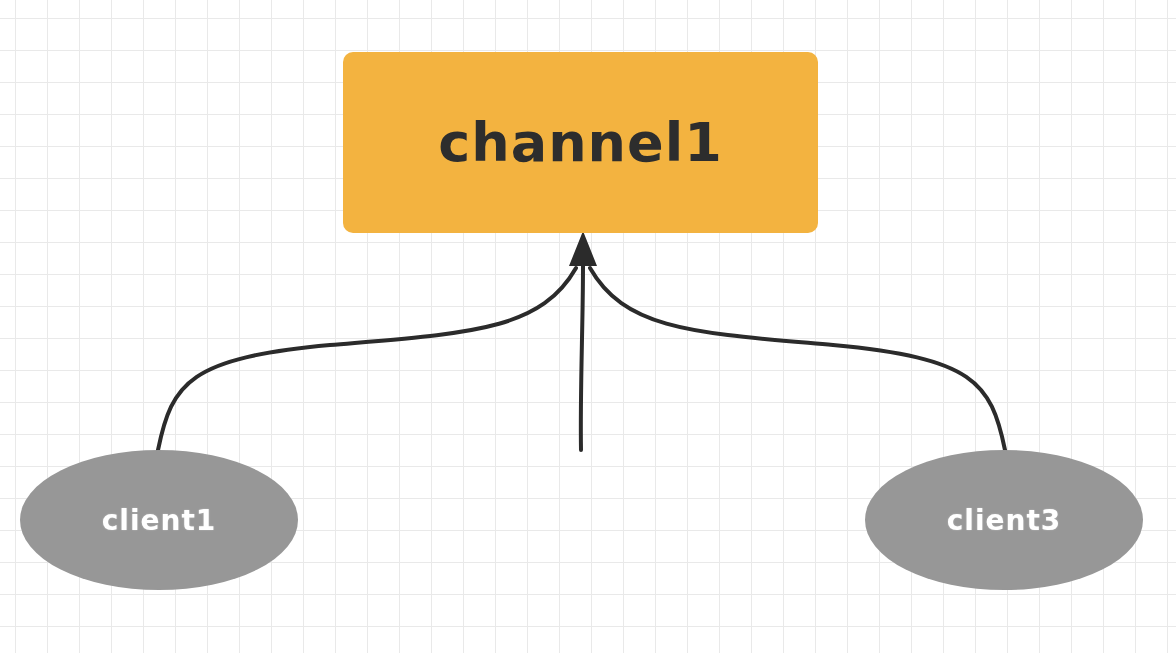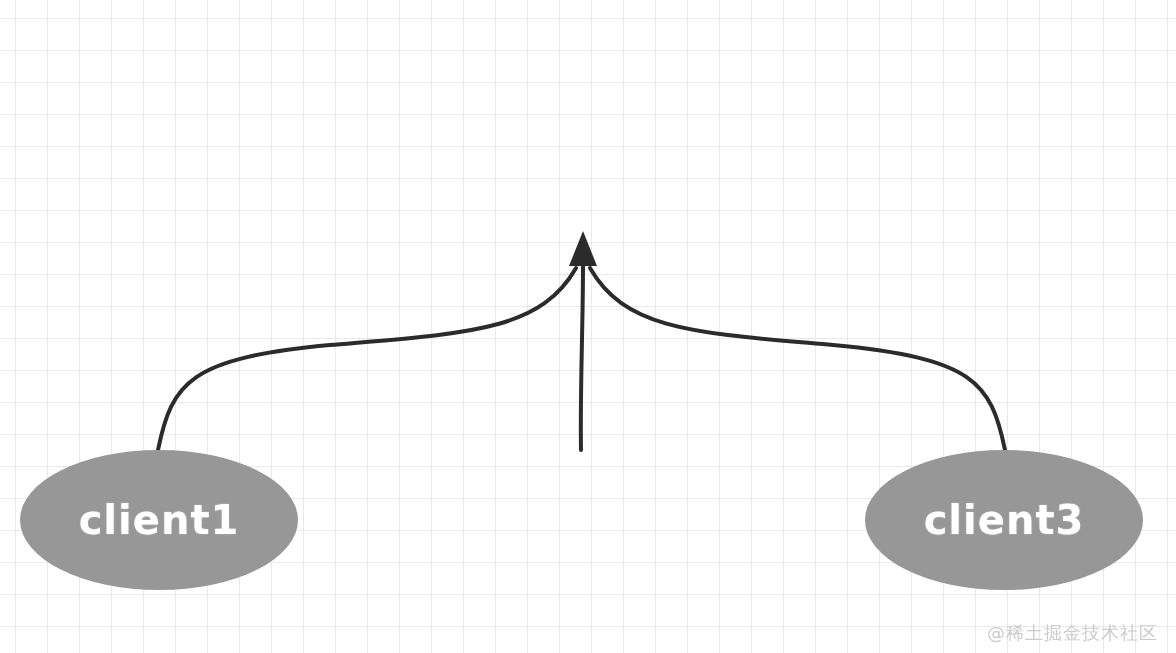--- a/index.html
+++ b/index.html
@@ -65,21 +65,21 @@
     width: 278px;
     height: 140px;
     background: var(--client-fill, #979797);
     border-radius: 50%;
     display: flex;
     align-items: center;
     justify-content: center;
   }
   .client-ellipse .node-label {
     color: var(--client-text, #ffffff);
-    font-size: 40px;
+    font-size: 28px;
     font-weight: bold;
     letter-spacing: 1px;
     text-shadow: 0 0 2px rgba(255,255,255,0.35);
   }
   .client-1 { left: 20px;  top: 450px; }
   .client-2 { left: 442px; top: 450px; height: 143px; }
   .client-3 { left: 865px; top: 450px; justify-content: center; }
 
   .watermark {
     position: absolute;
@@ -96,25 +96,27 @@
 
 <div class="canvas">
 
   <svg class="arrows" viewBox="0 0 1176 653" xmlns="http://www.w3.org/2000/svg">
     <path d="M 158 450 C 172 382 190 358 330 345 C 470 333 540 331 576 268"></path>
     <path d="M 581 450 C 580 390 583 325 583 266"></path>
     <path d="M 1005 450 C 991 382 973 358 833 345 C 696 333 626 331 590 268"></path>
     <polygon points="583,231 569,266 597,266"></polygon>
   </svg>
 
+  <div class="channel-box">
+    <span class="node-label">channel1</span>
+  </div>
 
   <div class="client-ellipse client-1">
     <span class="node-label">client1</span>
   </div>
 
 
   <div class="client-ellipse client-3">
     <span class="node-label">client3</span>
   </div>
 
-  <div class="watermark">@稀土掘金技术社区</div>
 
 </div>
 
 </body></html>

